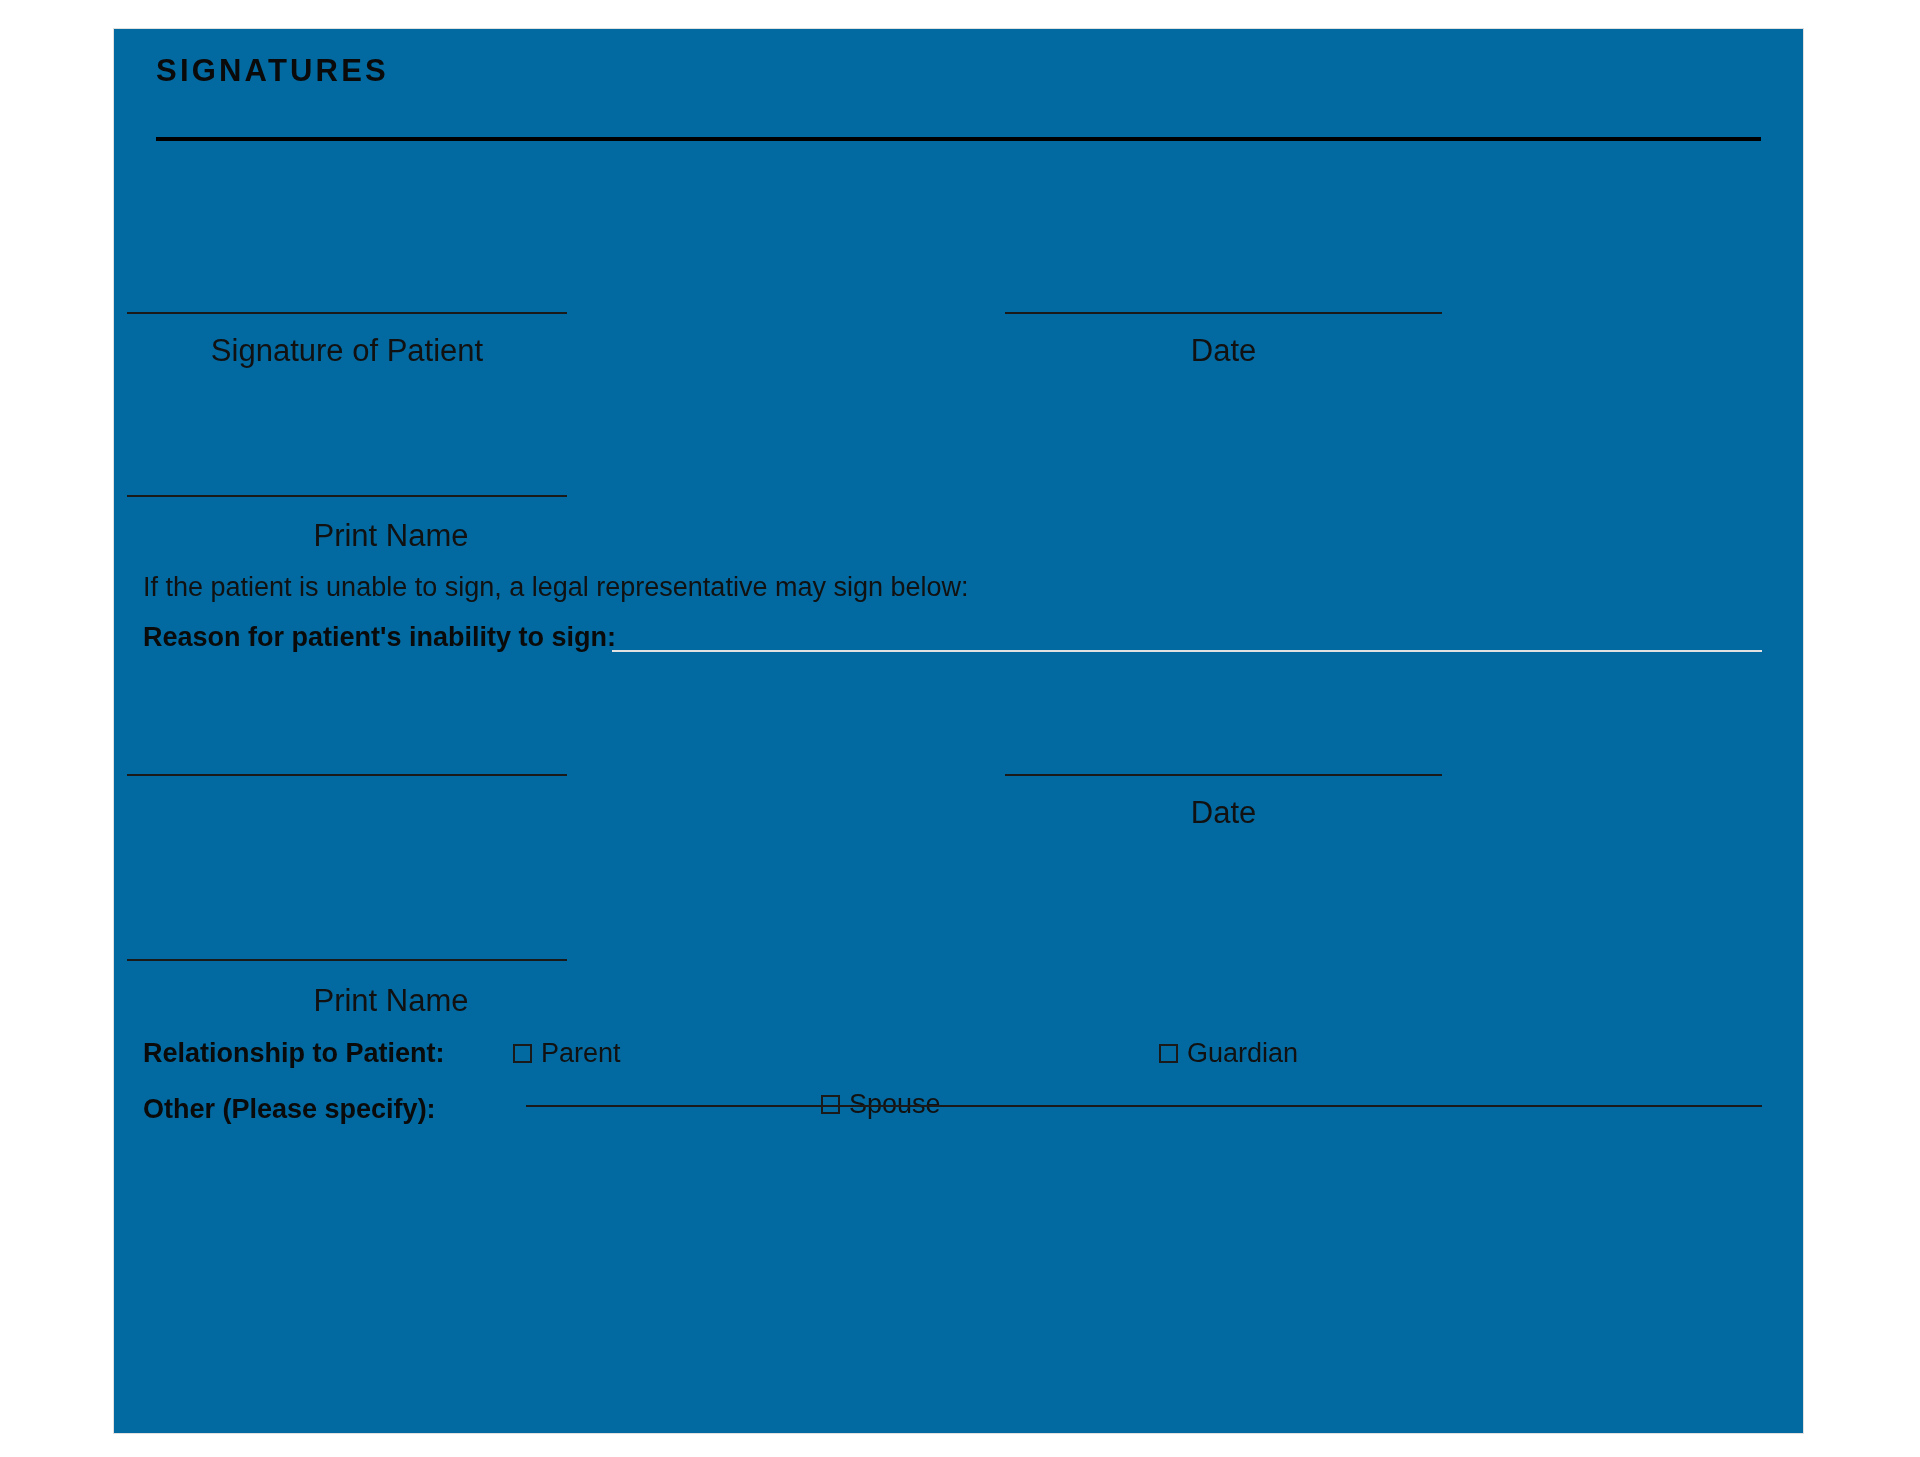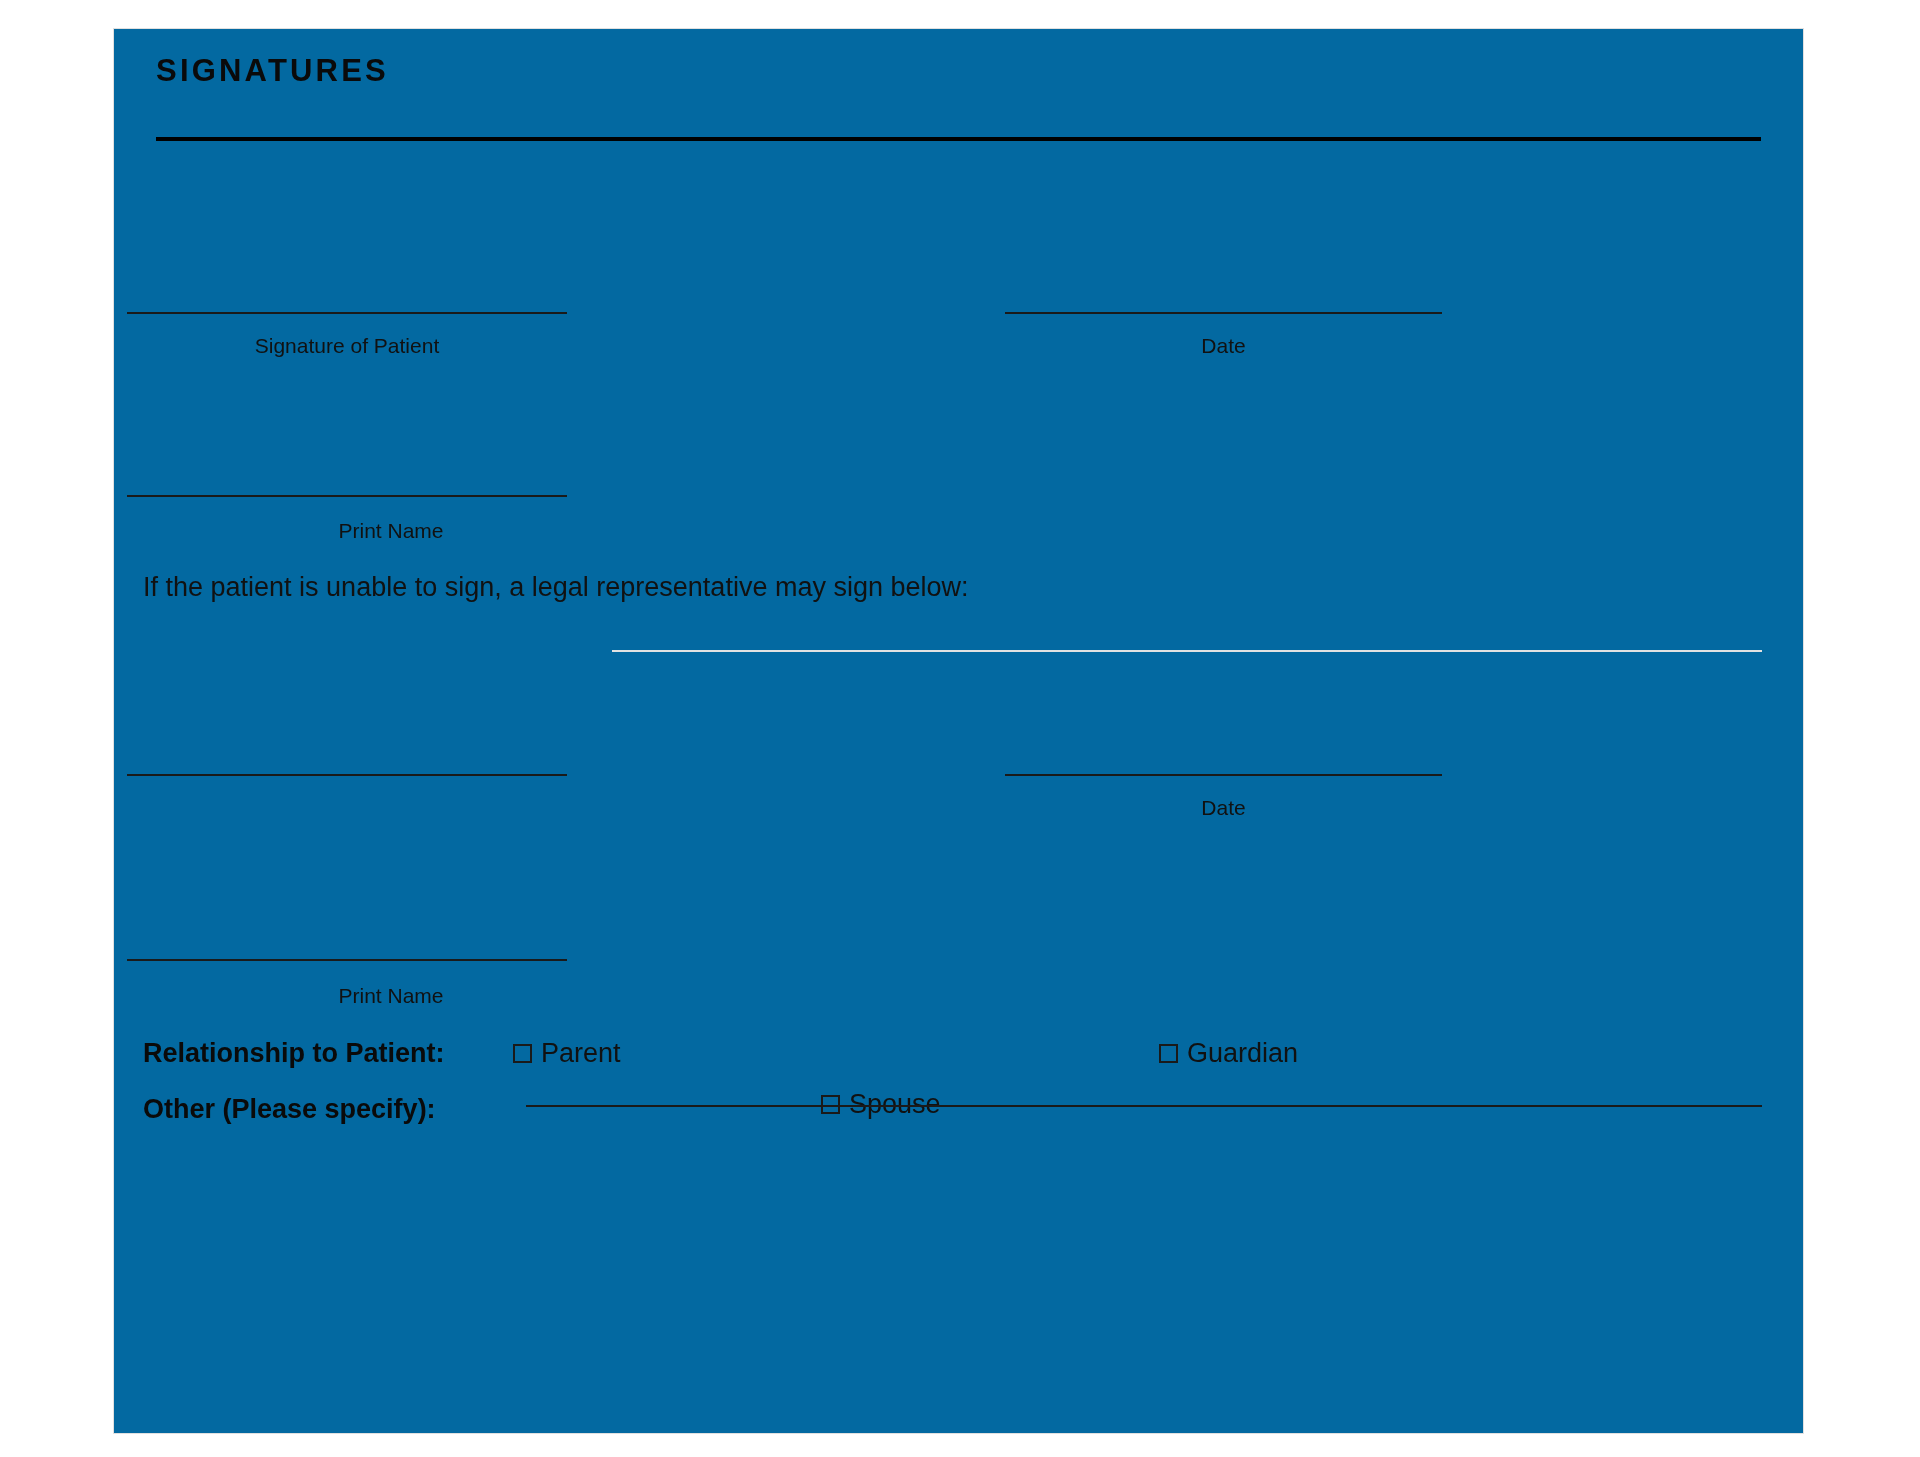--- a/index.html
+++ b/index.html
@@ -78,21 +78,21 @@
     left: 498px;
     top: 621px;
     width: 1150px;
     height: 2px;
     background: #e2e2e2;
   }
 
   
   .caption {
     position: absolute;
-    font-size: 21px;
+    font-size: 31px;
     line-height: 1;
     color: #111111;
     text-align: center;
     white-space: nowrap;
   }
   .caption.sig-patient { left: 13px;  top: 306px; width: 440px; }
   .caption.date-1      { left: 891px; top: 306px; width: 437px; }
   .caption.print-1     { left: 57px;  top: 491px; width: 440px; }
   .caption.sig-rep     { left: 13px;  top: 768px; width: 440px; }
   .caption.date-2      { left: 891px; top: 768px; width: 437px; }
@@ -147,20 +147,21 @@
   <div class="rule sig-patient"></div>
   <div class="rule date-1"></div>
   <div class="caption sig-patient">Signature of Patient</div>
   <div class="caption date-1">Date</div>
 
   <div class="rule print-1"></div>
   <div class="caption print-1">Print Name</div>
 
   <div class="para legal-rep">If the patient is unable to sign, a legal representative may sign below:</div>
 
+  <div class="bold-label reason">Reason for patient's inability to sign:</div>
   <div class="rule reason-line"></div>
 
   <div class="rule sig-rep"></div>
   <div class="rule date-2"></div>
   <div class="caption date-2">Date</div>
 
   <div class="rule print-2"></div>
   <div class="caption print-2">Print Name</div>
 
   <div class="bold-label relationship">Relationship to Patient:</div>

